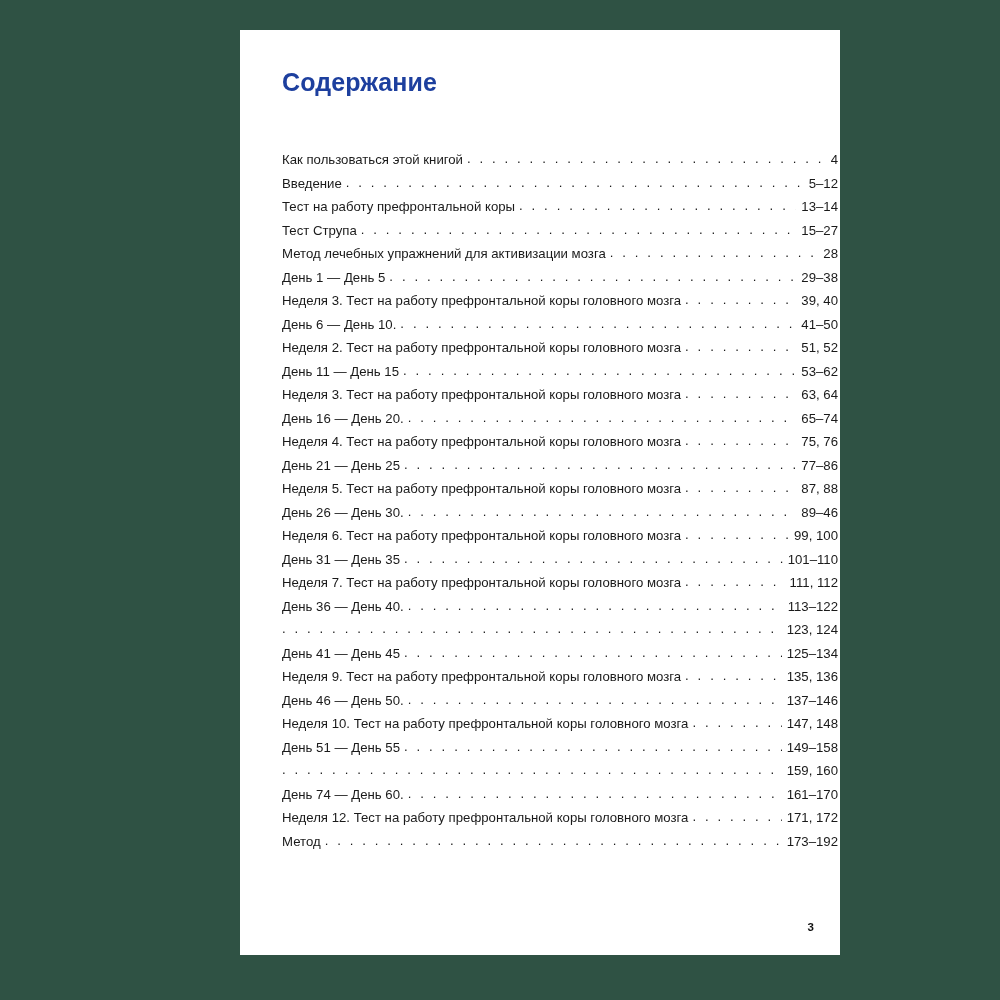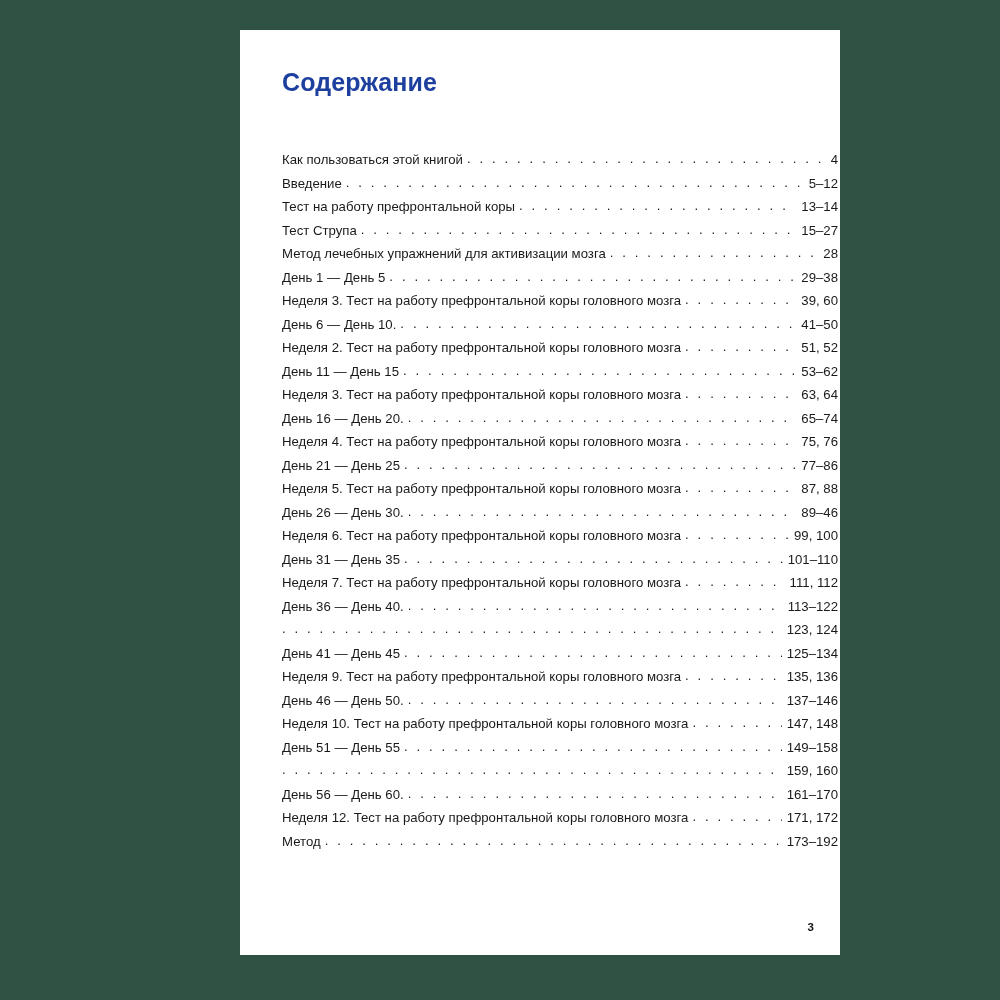--- a/index.html
+++ b/index.html
@@ -114,21 +114,21 @@
           <span class="toc-page">28</span>
         </div>
         <div class="toc-row bold">
           <span class="toc-label">День 1 — День 5</span>
           <span class="toc-leader">. . . . . . . . . . . . . . . . . . . . . . . . . . . . . . . . . . . . . . . . . . . . . . . . . . . . . . . . . . . . . . . . . . . . . . . . . . . . . . . . . . . . . . . . . .</span>
           <span class="toc-page">29–38</span>
         </div>
         <div class="toc-row bold">
           <span class="toc-label">Неделя 3. Тест на работу  префронтальной коры головного мозга</span>
           <span class="toc-leader">. . . . . . . . . . . . . . . . . . . . . . . . . . . . . . . . . . . . . . . . . . . . . . . . . . . . . . . . . . . . . . . . . . . . . . . . . . . . . . . . . . . . . . . . . .</span>
-          <span class="toc-page">39, 60</span>
+          <span class="toc-page">39, 40</span>
         </div>
         <div class="toc-row bold">
           <span class="toc-label">День 6 — День 10.</span>
           <span class="toc-leader">. . . . . . . . . . . . . . . . . . . . . . . . . . . . . . . . . . . . . . . . . . . . . . . . . . . . . . . . . . . . . . . . . . . . . . . . . . . . . . . . . . . . . . . . . .</span>
           <span class="toc-page">41–50</span>
         </div>
         <div class="toc-row bold">
           <span class="toc-label">Неделя 2. Тест на работу  префронтальной коры головного мозга</span>
           <span class="toc-leader">. . . . . . . . . . . . . . . . . . . . . . . . . . . . . . . . . . . . . . . . . . . . . . . . . . . . . . . . . . . . . . . . . . . . . . . . . . . . . . . . . . . . . . . . . .</span>
           <span class="toc-page">51, 52</span>
@@ -215,21 +215,21 @@
         <div class="toc-row bold">
           <span class="toc-label">День 51 — День 55</span>
           <span class="toc-leader">. . . . . . . . . . . . . . . . . . . . . . . . . . . . . . . . . . . . . . . . . . . . . . . . . . . . . . . . . . . . . . . . . . . . . . . . . . . . . . . . . . . . . . . . . .</span>
           <span class="toc-page">149–158</span>
         </div>
         <div class="toc-row bold">
           <span class="toc-leader">. . . . . . . . . . . . . . . . . . . . . . . . . . . . . . . . . . . . . . . . . . . . . . . . . . . . . . . . . . . . . . . . . . . . . . . . . . . . . . . . . . . . . . . . . .</span>
           <span class="toc-page">159, 160</span>
         </div>
         <div class="toc-row bold">
-          <span class="toc-label">День 56 — День 60.</span>
+          <span class="toc-label">День 74 — День 60.</span>
           <span class="toc-leader">. . . . . . . . . . . . . . . . . . . . . . . . . . . . . . . . . . . . . . . . . . . . . . . . . . . . . . . . . . . . . . . . . . . . . . . . . . . . . . . . . . . . . . . . . .</span>
           <span class="toc-page">161–170</span>
         </div>
         <div class="toc-row bold">
           <span class="toc-label">Неделя 12. Тест на работу  префронтальной коры головного мозга</span>
           <span class="toc-leader">. . . . . . . . . . . . . . . . . . . . . . . . . . . . . . . . . . . . . . . . . . . . . . . . . . . . . . . . . . . . . . . . . . . . . . . . . . . . . . . . . . . . . . . . . .</span>
           <span class="toc-page">171, 172</span>
         </div>
         <div class="toc-row bold">
           <span class="toc-label">Метод</span>

